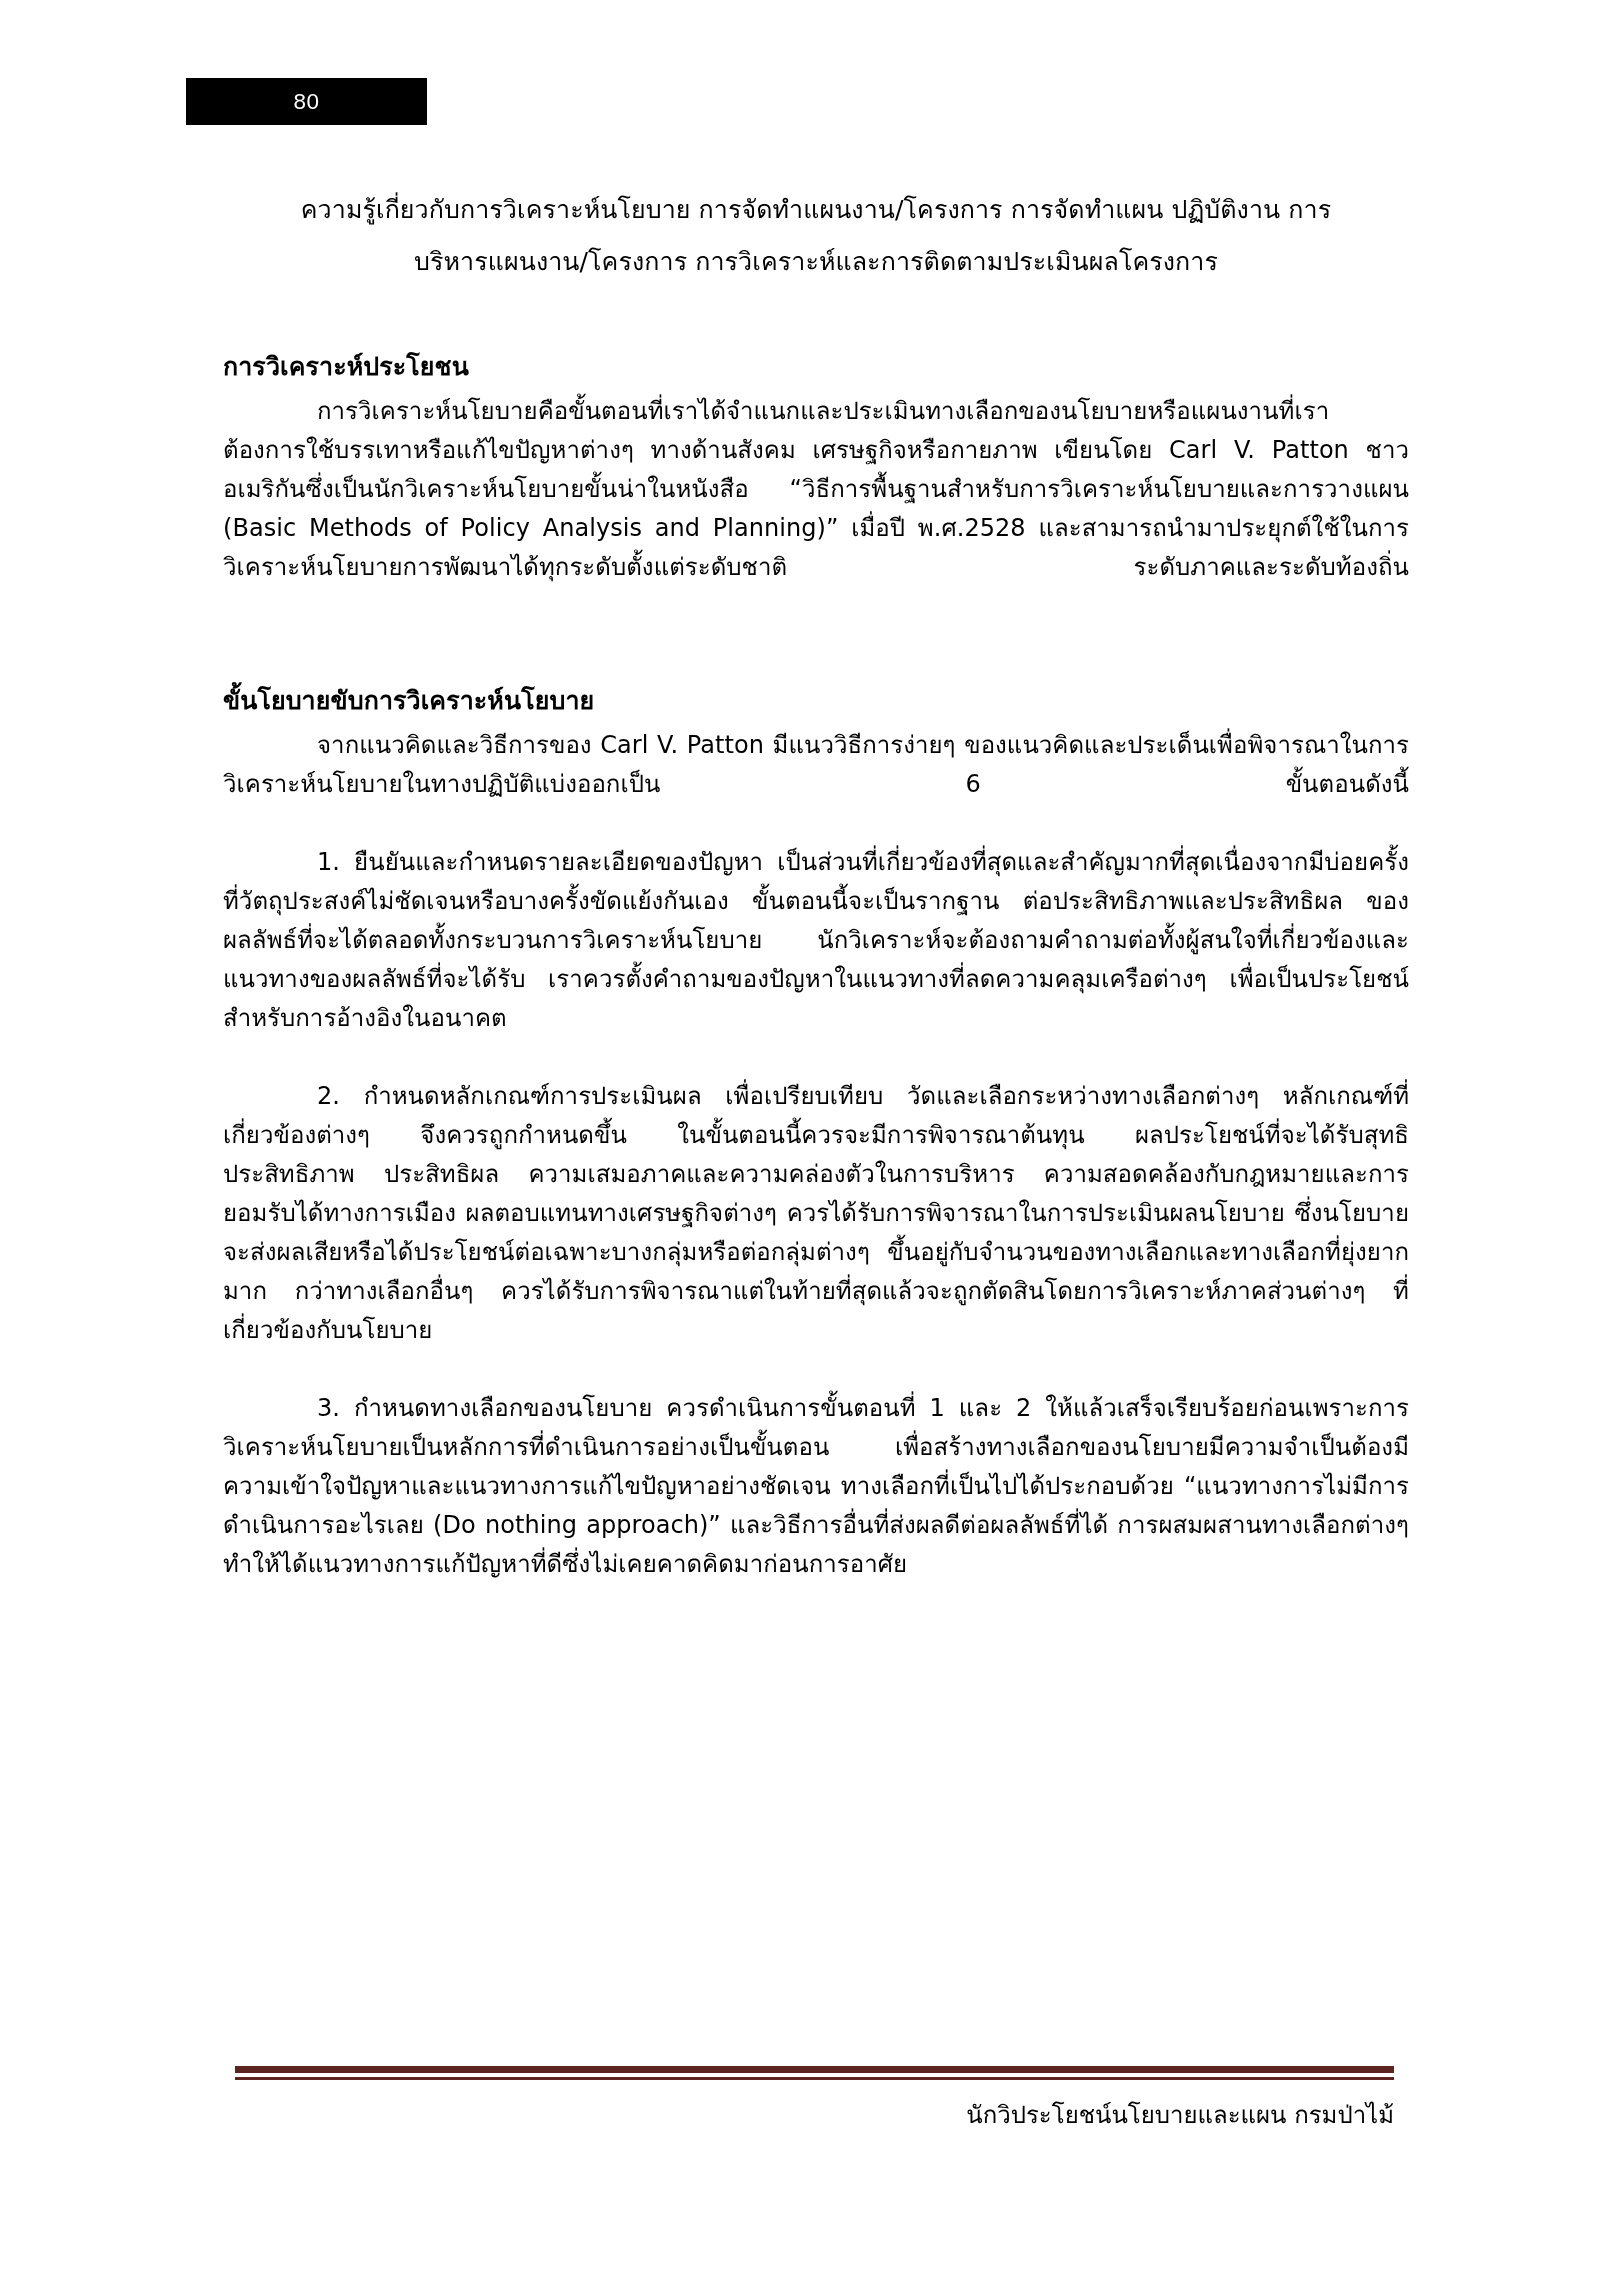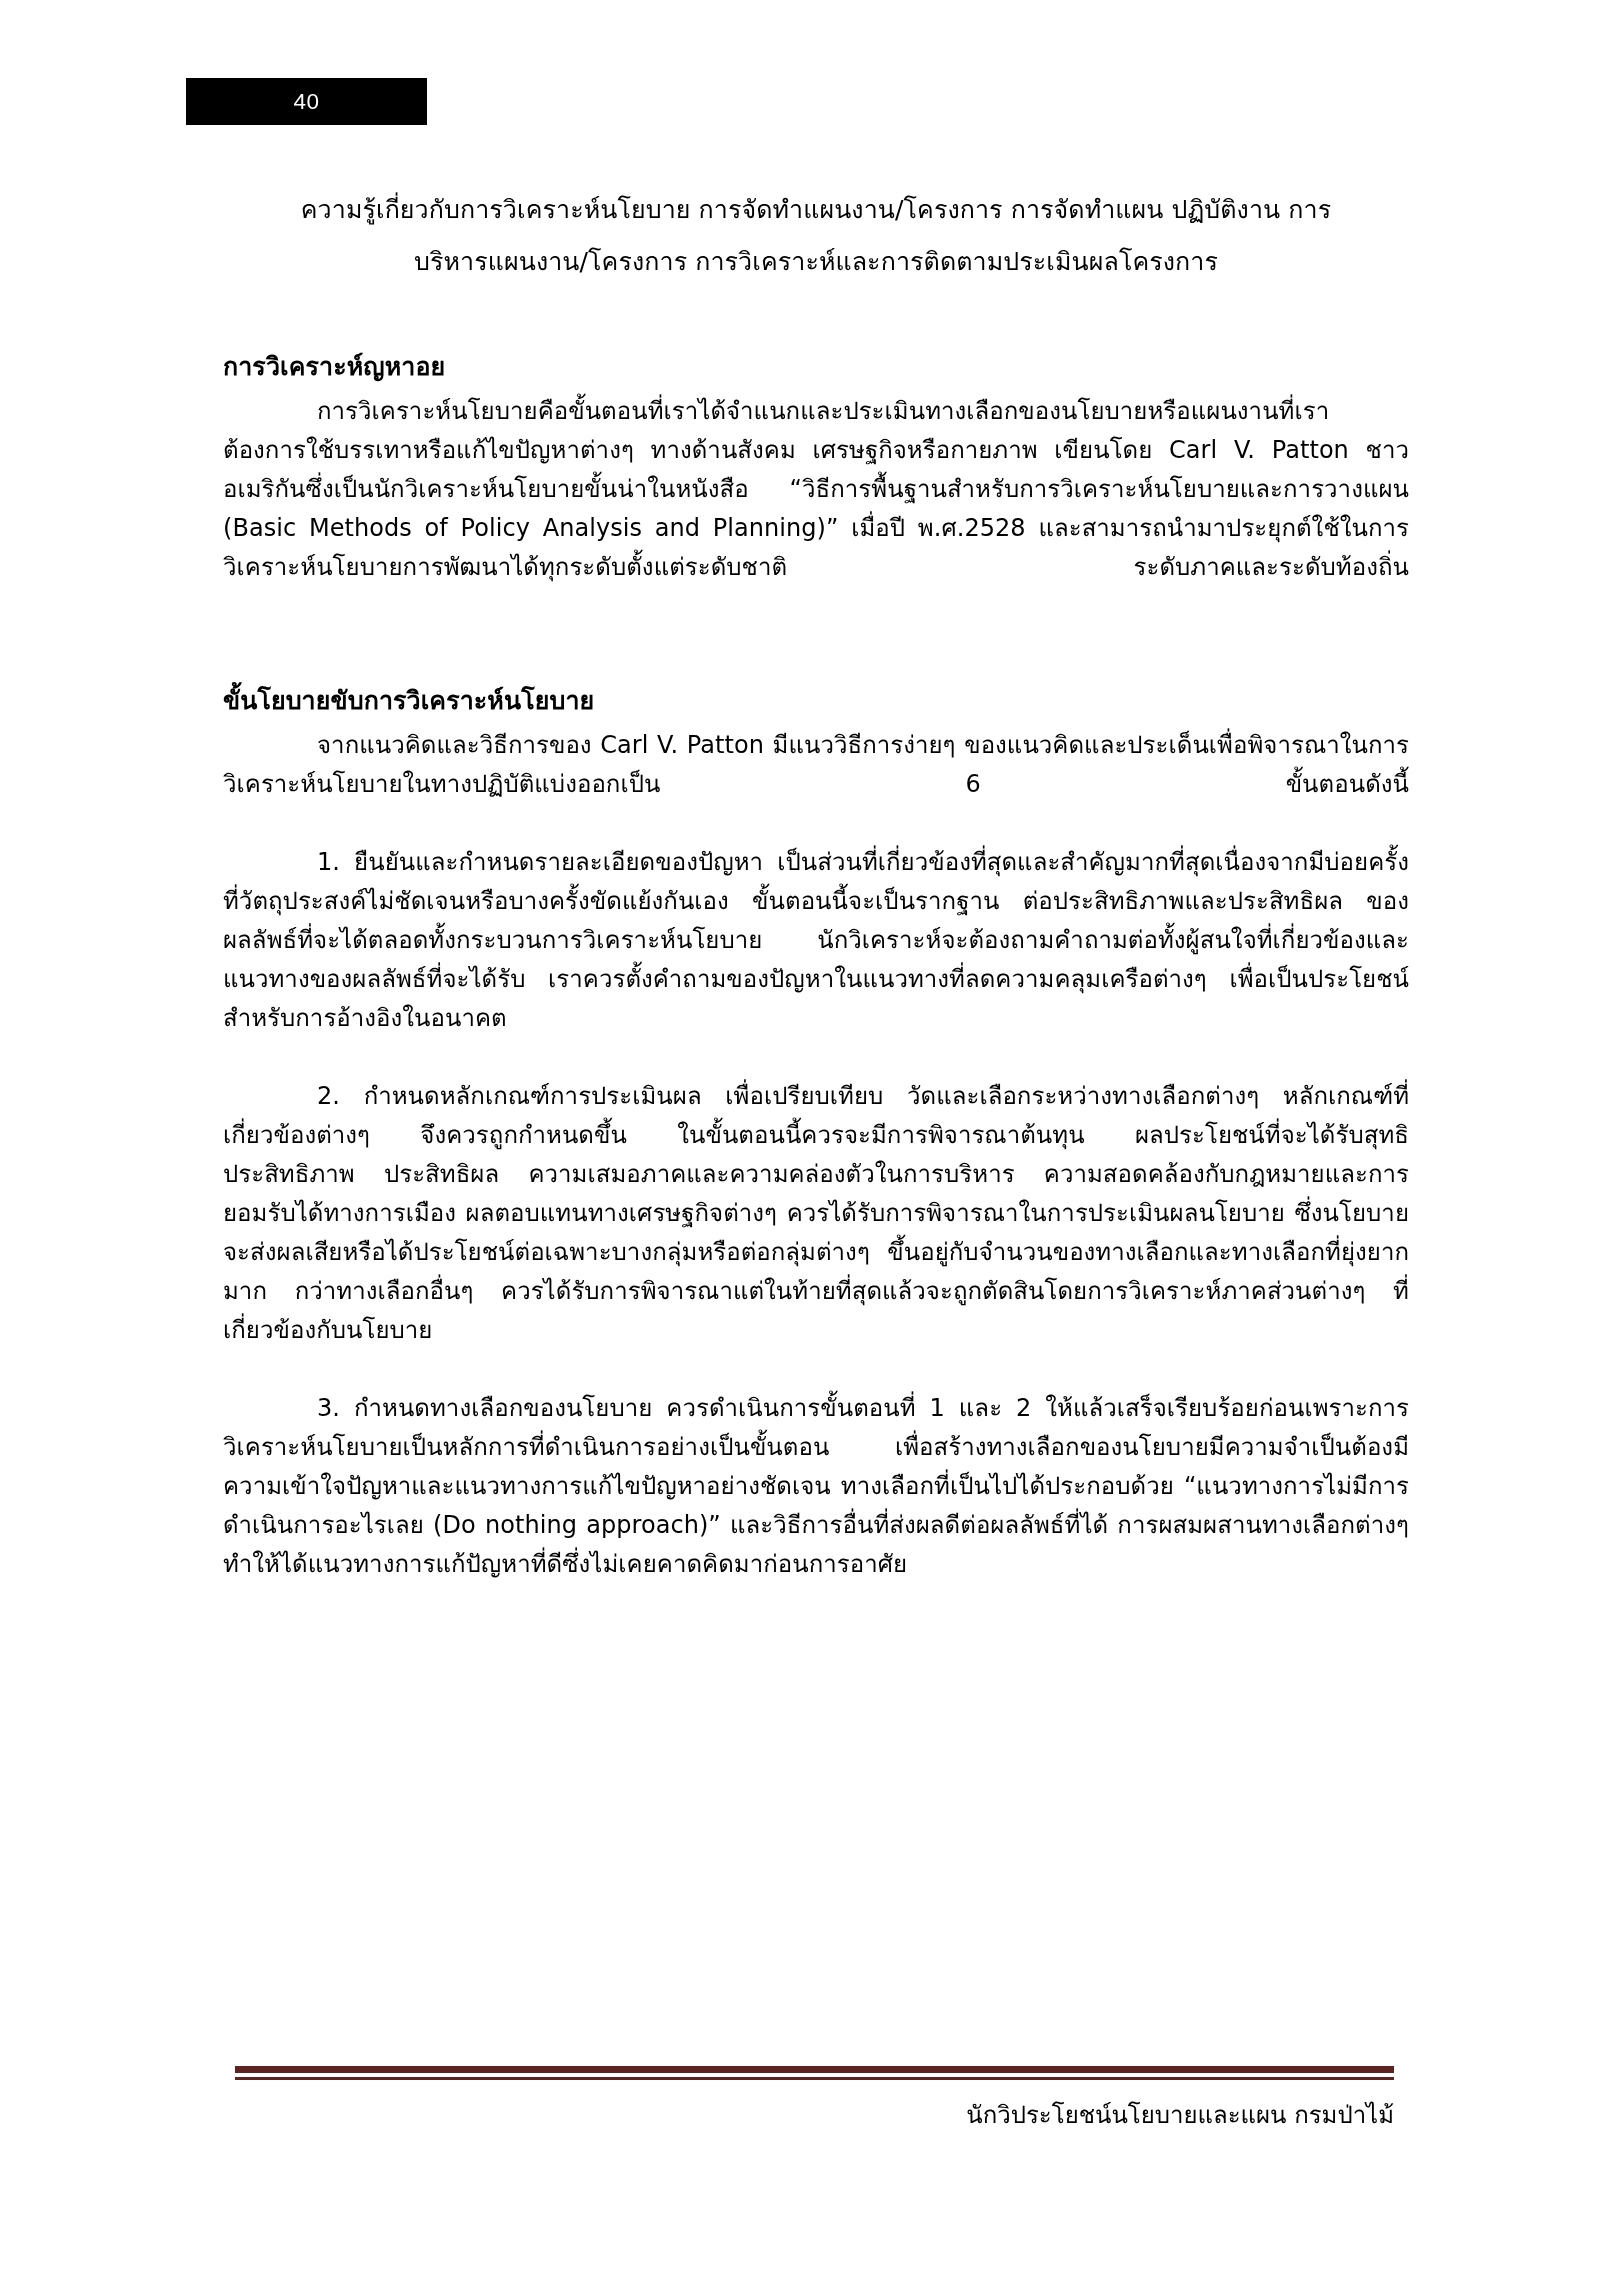--- a/index.html
+++ b/index.html
@@ -125,33 +125,33 @@
     font-size: 24px;
     line-height: 39px;
   }
 </style>
 </head>
 <body>
 
 <div class="page">
 
   <div class="pagenum-block" style="background: rgb(0, 0, 0);">
-    <div class="pagenum-text" style="color: rgb(255, 255, 255);">40</div>
+    <div class="pagenum-text" style="color: rgb(255, 255, 255);">80</div>
   </div>
 
   <div class="content">
 
     <div class="doc-title">
       <div>ความรู้เกี่ยวกับการวิเคราะห์นโยบาย การจัดทำแผนงาน/โครงการ การจัดทำแผน ปฏิบัติงาน การ</div>
       <div>บริหารแผนงาน/โครงการ การวิเคราะห์และการติดตามประเมินผลโครงการ</div>
     </div>
 
     <div class="spacer-lg"></div>
 
-    <h2 class="section-heading">การวิเคราะห์ญหาอย</h2>
+    <h2 class="section-heading">การวิเคราะห์ประโยชน</h2>
     <p class="para">การวิเคราะห์นโยบายคือขั้นตอนที่เราได้จำแนกและประเมินทางเลือกของนโยบายหรือแผนงานที่เราต้องการใช้บรรเทาหรือแก้ไขปัญหาต่างๆ ทางด้านสังคม เศรษฐกิจหรือกายภาพ เขียนโดย Carl V. Patton ชาวอเมริกันซึ่งเป็นนักวิเคราะห์นโยบายขั้นน่าในหนังสือ “วิธีการพื้นฐานสำหรับการวิเคราะห์นโยบายและการวางแผน (Basic Methods of Policy Analysis and Planning)” เมื่อปี พ.ศ.2528 และสามารถนำมาประยุกต์ใช้ในการวิเคราะห์นโยบายการพัฒนาได้ทุกระดับตั้งแต่ระดับชาติ ระดับภาคและระดับท้องถิ่น</p>
 
     <div class="spacer-md"></div>
 
     <h2 class="section-heading">ขั้นโยบายขับการวิเคราะห์นโยบาย</h2>
     <p class="para">จากแนวคิดและวิธีการของ Carl V. Patton มีแนววิธีการง่ายๆ ของแนวคิดและประเด็นเพื่อพิจารณาในการวิเคราะห์นโยบายในทางปฏิบัติแบ่งออกเป็น 6 ขั้นตอนดังนี้</p>
     <p class="para">1. ยืนยันและกำหนดรายละเอียดของปัญหา เป็นส่วนที่เกี่ยวข้องที่สุดและสำคัญมากที่สุดเนื่องจากมีบ่อยครั้ง ที่วัตถุประสงค์ไม่ชัดเจนหรือบางครั้งขัดแย้งกันเอง ขั้นตอนนี้จะเป็นรากฐาน ต่อประสิทธิภาพและประสิทธิผล ของผลลัพธ์ที่จะได้ตลอดทั้งกระบวนการวิเคราะห์นโยบาย นักวิเคราะห์จะต้องถามคำถามต่อทั้งผู้สนใจที่เกี่ยวข้องและแนวทางของผลลัพธ์ที่จะได้รับ เราควรตั้งคำถามของปัญหาในแนวทางที่ลดความคลุมเครือต่างๆ เพื่อเป็นประโยชน์สำหรับการอ้างอิงในอนาคต</p>
     <p class="para">2. กำหนดหลักเกณฑ์การประเมินผล เพื่อเปรียบเทียบ วัดและเลือกระหว่างทางเลือกต่างๆ หลักเกณฑ์ที่เกี่ยวข้องต่างๆ จึงควรถูกกำหนดขึ้น ในขั้นตอนนี้ควรจะมีการพิจารณาต้นทุน ผลประโยชน์ที่จะได้รับสุทธิ ประสิทธิภาพ ประสิทธิผล ความเสมอภาคและความคล่องตัวในการบริหาร ความสอดคล้องกับกฎหมายและการยอมรับได้ทางการเมือง ผลตอบแทนทางเศรษฐกิจต่างๆ ควรได้รับการพิจารณาในการประเมินผลนโยบาย ซึ่งนโยบายจะส่งผลเสียหรือได้ประโยชน์ต่อเฉพาะบางกลุ่มหรือต่อกลุ่มต่างๆ ขึ้นอยู่กับจำนวนของทางเลือกและทางเลือกที่ยุ่งยาก มาก กว่าทางเลือกอื่นๆ ควรได้รับการพิจารณาแต่ในท้ายที่สุดแล้วจะถูกตัดสินโดยการวิเคราะห์ภาคส่วนต่างๆ ที่เกี่ยวข้องกับนโยบาย</p>
     <p class="para">3. กำหนดทางเลือกของนโยบาย ควรดำเนินการขั้นตอนที่ 1 และ 2 ให้แล้วเสร็จเรียบร้อยก่อนเพราะการ วิเคราะห์นโยบายเป็นหลักการที่ดำเนินการอย่างเป็นขั้นตอน เพื่อสร้างทางเลือกของนโยบายมีความจำเป็นต้องมีความเข้าใจปัญหาและแนวทางการแก้ไขปัญหาอย่างชัดเจน ทางเลือกที่เป็นไปได้ประกอบด้วย “แนวทางการไม่มีการดำเนินการอะไรเลย (Do nothing approach)” และวิธีการอื่นที่ส่งผลดีต่อผลลัพธ์ที่ได้ การผสมผสานทางเลือกต่างๆ ทำให้ได้แนวทางการแก้ปัญหาที่ดีซึ่งไม่เคยคาดคิดมาก่อนการอาศัย</p>
 

